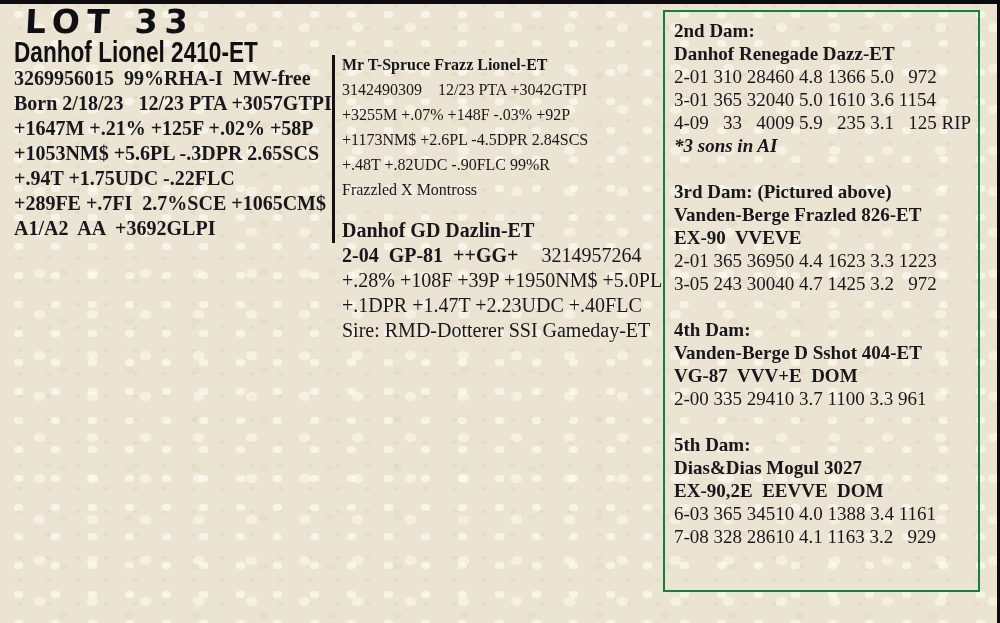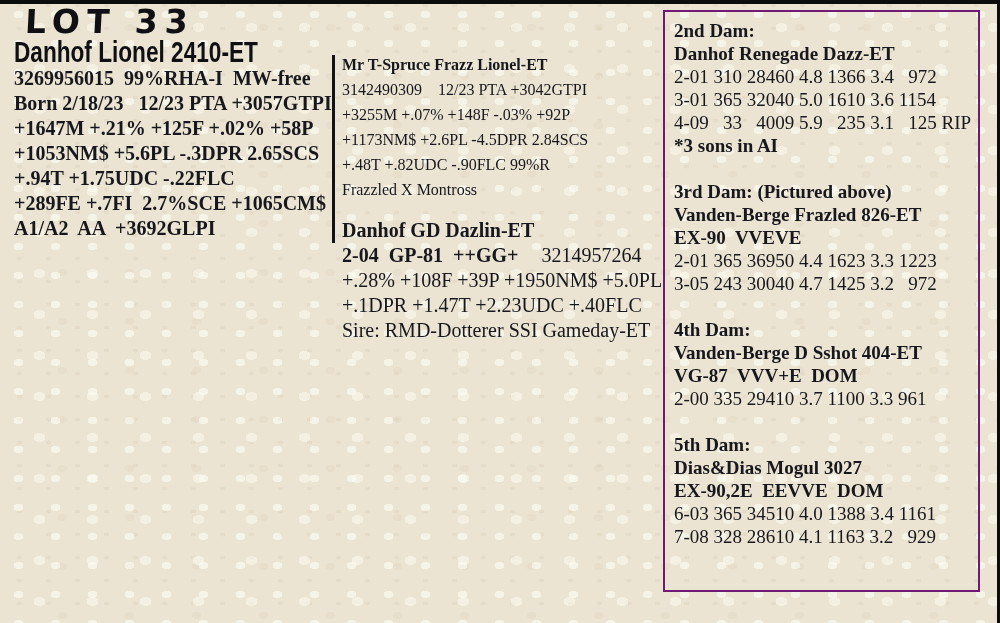--- a/index.html
+++ b/index.html
@@ -41,27 +41,27 @@
 
   .ped-divider{position:absolute;left:332px;top:55px;width:3px;height:188px;background:#121216;}
 
   .sire-block{position:absolute;left:342px;top:52px;width:320px;font-size:16px;line-height:25px;}
   .dam-block{position:absolute;left:342px;top:218px;width:330px;font-size:20px;line-height:25px;}
   .bold{font-weight:bold;}
   .dam-reg{margin-left:23px;}
 
   .maternal-box{
     position:absolute;left:663px;top:10px;width:295px;height:562px;
-    border:2px solid #701a75;
+    border:2px solid #15803d;
     padding:7px 9px 9px 9px;
     font-size:19px;line-height:23px;
   }
   .dam-section{margin-bottom:23px;}
   .dam-section:last-child{margin-bottom:0;}
-  .note{font-weight:bold;}
+  .note{font-weight:bold;font-style:italic;}
 </style>
 </head>
 <body>
 
 <div class="edge-top"></div>
 <div class="edge-right"></div>
 
 <div class="lot">LOT 33</div>
 <div class="animal-name">Danhof Lionel 2410-ET</div>
 
@@ -92,21 +92,21 @@
   <div class="line">+.28% +108F +39P +1950NM$ +5.0PL</div>
   <div class="line">+.1DPR +1.47T +2.23UDC +.40FLC</div>
   <div class="line">Sire: RMD-Dotterer SSI Gameday-ET</div>
 </div>
 
 <div class="maternal-box">
 
   <div class="dam-section">
     <div class="line bold">2nd Dam:</div>
     <div class="line bold">Danhof Renegade Dazz-ET</div>
-    <div class="line">2-01 310 28460 4.8 1366 3.4   972</div>
+    <div class="line">2-01 310 28460 4.8 1366 5.0   972</div>
     <div class="line">3-01 365 32040 5.0 1610 3.6 1154</div>
     <div class="line">4-09   33   4009 5.9   235 3.1   125 RIP</div>
     <div class="line note">*3 sons in AI</div>
   </div>
 
   <div class="dam-section">
     <div class="line bold">3rd Dam: (Pictured above)</div>
     <div class="line bold">Vanden-Berge Frazled 826-ET</div>
     <div class="line bold">EX-90  VVEVE</div>
     <div class="line">2-01 365 36950 4.4 1623 3.3 1223</div>

